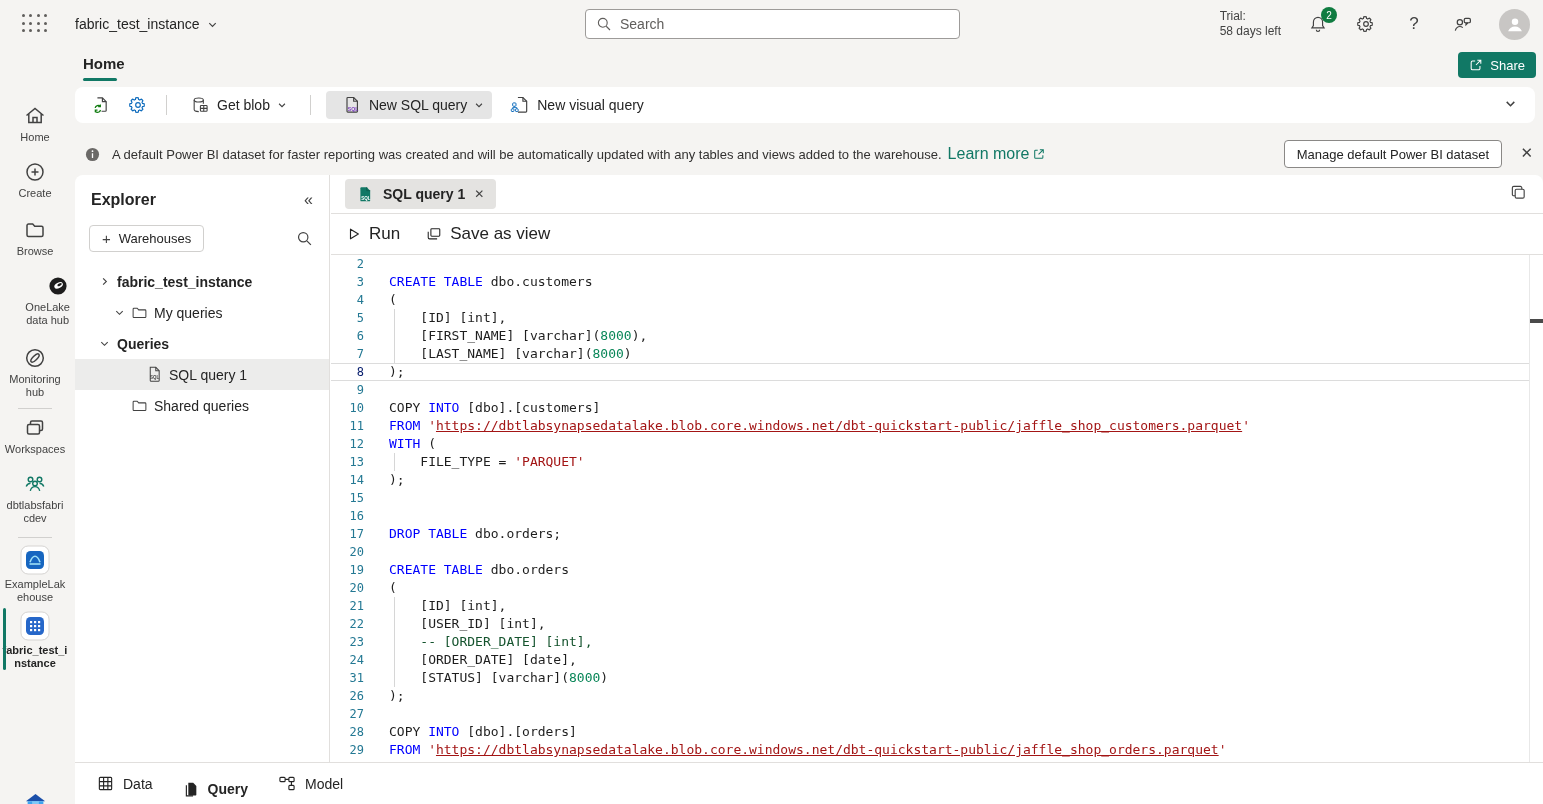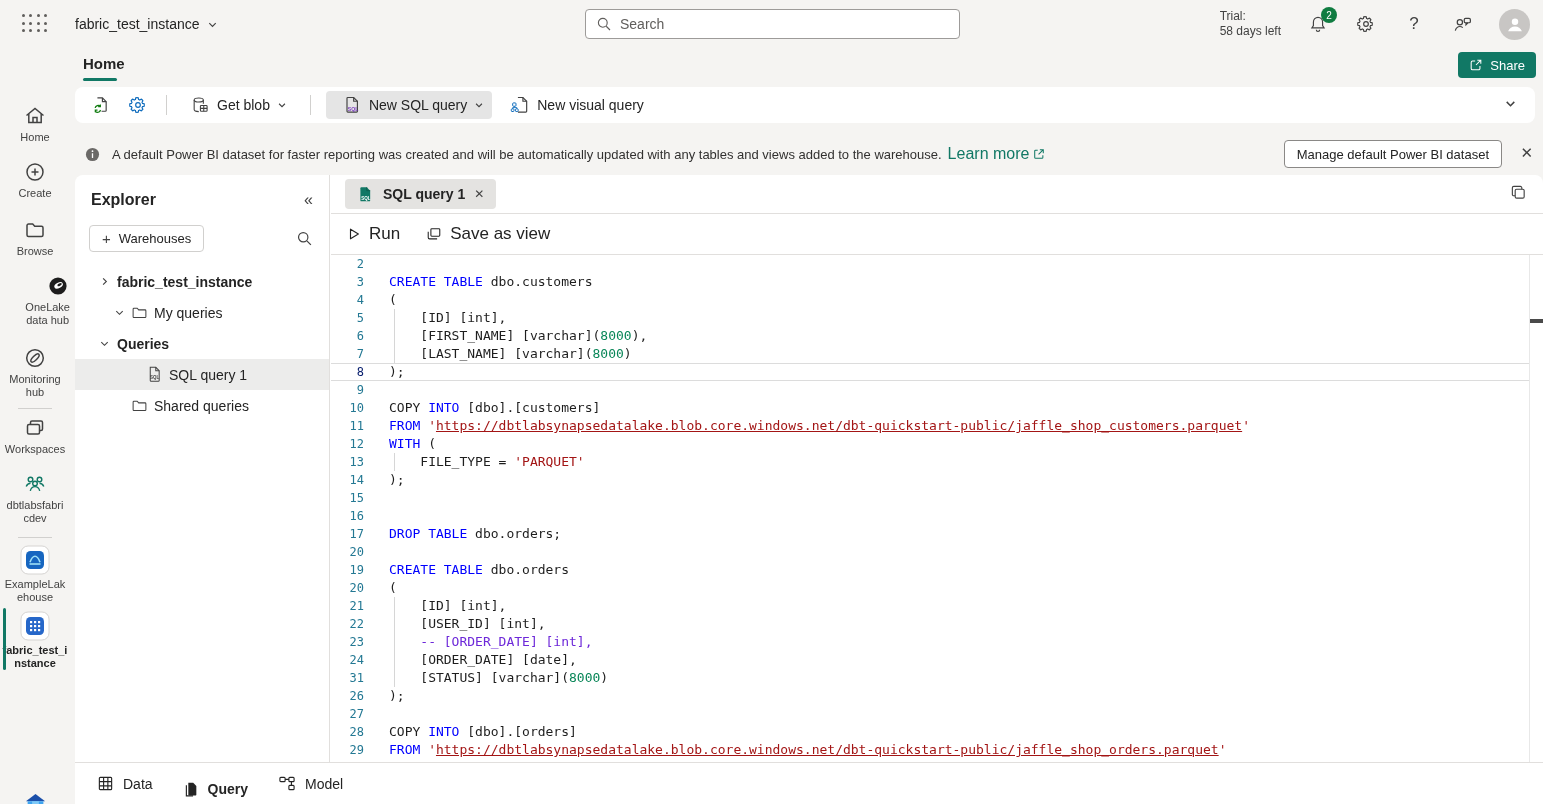--- a/index.html
+++ b/index.html
@@ -85,21 +85,21 @@
 
   
   .editor { position:absolute; top:80px; left:0; right:0; bottom:0; overflow:hidden; background:#fff; }
   .code-line { display:flex; height:18px; line-height:18px; position:relative; font-family:"DejaVu Sans Mono","Liberation Mono",monospace; font-size:13px; }
   .ln { width:58px; padding-right:25px; text-align:right; color:#237893; flex:none; font-size:12px; }
   .code-line.current { box-shadow: inset 0 1px 0 #dcdcdc, inset 0 -1px 0 #dcdcdc; }
   .code-line.current .ln { color:#0b216f; }
   .code-text { white-space:pre; }
   .indent-guide { position:absolute; left:63px; top:0; bottom:0; width:1px; background:#d6d6d6; }
   .tok-kw { color:#0000ff; } .tok-pl { color:#1e1e1e; } .tok-str { color:#a31515; }
-  .tok-lnk { color:#a31515; text-decoration:underline; } .tok-num { color:#098658; } .tok-com { color:#6d28d9; }
+  .tok-lnk { color:#a31515; text-decoration:underline; } .tok-num { color:#098658; } .tok-com { color:#14532d; }
   .scroll-strip { position:absolute; top:0; right:0; bottom:0; width:14px; border-left:1px solid #e8e8e8; background:#fff; }
   .scroll-mark { position:absolute; top:64px; left:0; width:13px; height:4px; background:#4a4a4a; }
 
   
   .bottom-bar { position:absolute; left:75px; top:762px; width:1468px; height:42px; background:#fff; border-top:1px solid #e1dfdd; display:flex; align-items:center; gap:30px; padding-left:22px; }
   .b-tab { position:relative; height:42px; display:flex; align-items:center; gap:9px; font-size:14px; color:#242424; cursor:pointer; }
   .b-tab.active { font-weight:700;margin-top:11px; }
   .b-tab.active::after { content:""; position:absolute; left:0; right:0; bottom:2px; height:3px; background:#117865; border-radius:2px; }
 
   svg { display:block; }

